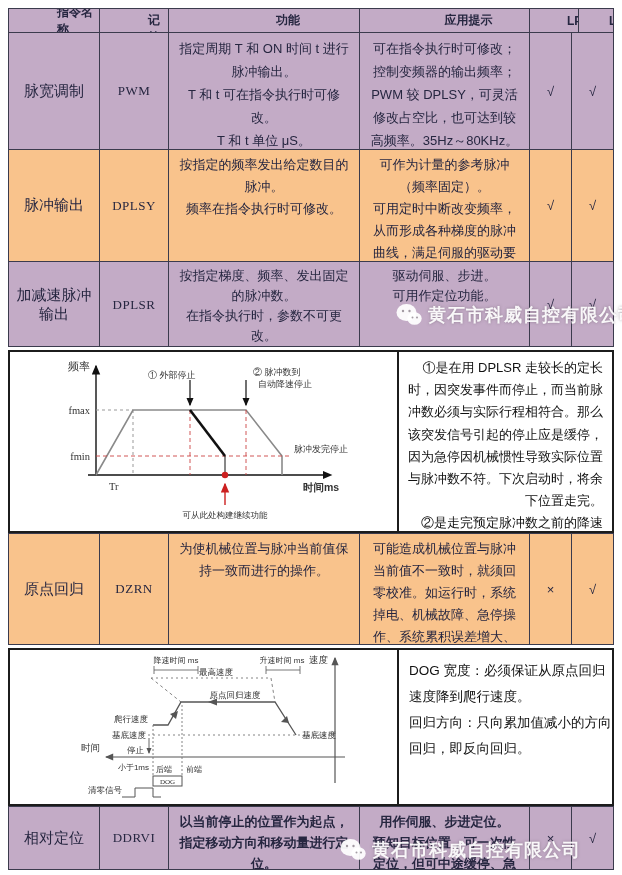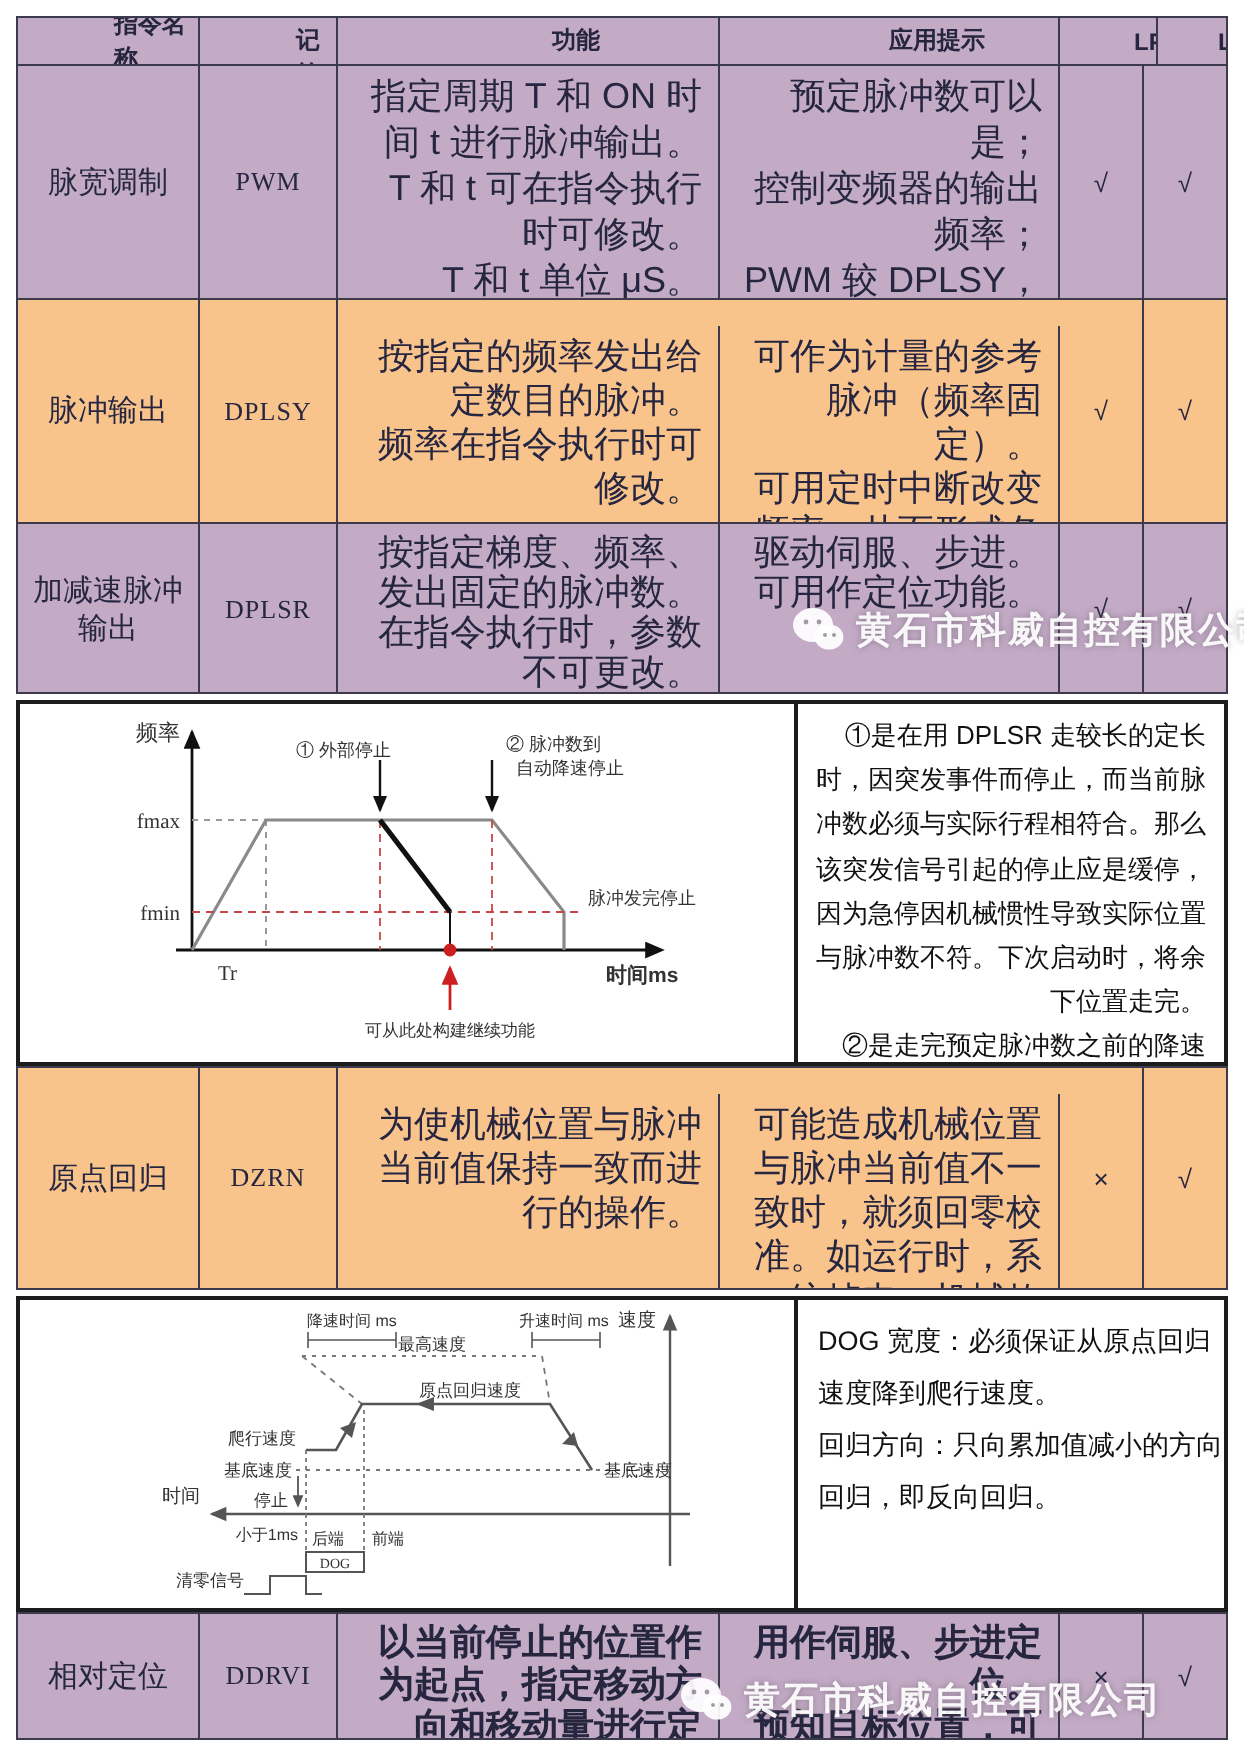--- a/index.html
+++ b/index.html
@@ -9,23 +9,23 @@
   .tblblk{border:1px solid #3b3b4d;background:#fff;}
   .row{display:grid;grid-template-columns:91px 69px 191px 170px 42px 41px;}
   .row > div{box-sizing:border-box;border-right:1px solid #3b3b4d;border-bottom:1px solid #3b3b4d;overflow:hidden;}
   .row > div:last-child{border-right:none;}
   .row.last > div{border-bottom:none;}
   .bg-p{background:#c3abc6;}
   .bg-o{background:#f9c38c;}
   .hcell{display:flex;align-items:center;justify-content:center;font-weight:bold;font-size:12px;padding-left:48px;}
   .ccell{display:flex;align-items:center;justify-content:center;text-align:center;font-size:15px;padding:2px;}
   .mn{font-family:"Liberation Serif",serif;font-size:13px;letter-spacing:.5px;}
-  .tx{white-space:pre-line;font-size:18px;padding:4px 8px 0 8px;text-align:right;}
+  .tx{white-space:pre-line;font-size:13px;padding:4px 8px 0 8px;text-align:center;}
   .lh23{line-height:23px;}
-  .lh22{line-height:22px;margin-top:13px;}
+  .lh22{line-height:22px;}
   .lh20{line-height:20px;}
   .lh21{line-height:21px;font-weight:bold;}
   .mark{font-size:13px;}
   .diag{border:2px solid #1c1c1c;background:#fff;display:flex;}
   .diag-left{flex:0 0 389px;border-right:2px solid #1c1c1c;box-sizing:border-box;background:#fff;}
   .diag-right{flex:1;box-sizing:border-box;background:#fff;color:#111;}
   .panel1{font-size:13px;line-height:22.2px;padding:5px 9px 0 9px;white-space:pre-line;text-align:right;}
   .panel2{font-size:13.5px;line-height:26px;padding:8px 0 0 10px;white-space:pre-line;}
   .wm{position:absolute;display:flex;align-items:center;gap:6px;pointer-events:none;z-index:5;
       color:rgba(255,255,255,0.93);text-shadow:0 0 3px rgba(100,85,100,0.55);
@@ -46,21 +46,21 @@
       <div class="hcell">应用提示</div>
       <div class="hcell">LP1</div>
       <div class="hcell">LP2</div>
     </div>
     <div class="row bg-p" style="height:117px;">
       <div class="ccell">脉宽调制</div>
       <div class="ccell mn">PWM</div>
       <div class="tx lh23">指定周期 T 和 ON 时间 t 进行脉冲输出。
 T 和 t 可在指令执行时可修改。
 T 和 t 单位 μS。</div>
-      <div class="tx lh23">预定脉冲数可以是；
+      <div class="tx lh23">可在指令执行时可修改；
 控制变频器的输出频率；
 PWM 较 DPLSY，可灵活修改占空比，也可达到较高频率。35Hz～80KHz。</div>
       <div class="ccell mark">√</div>
       <div class="ccell mark">√</div>
     </div>
     <div class="row bg-o" style="height:112px;">
       <div class="ccell">脉冲输出</div>
       <div class="ccell mn">DPLSY</div>
       <div class="tx lh22">按指定的频率发出给定数目的脉冲。
 频率在指令执行时可修改。</div>

